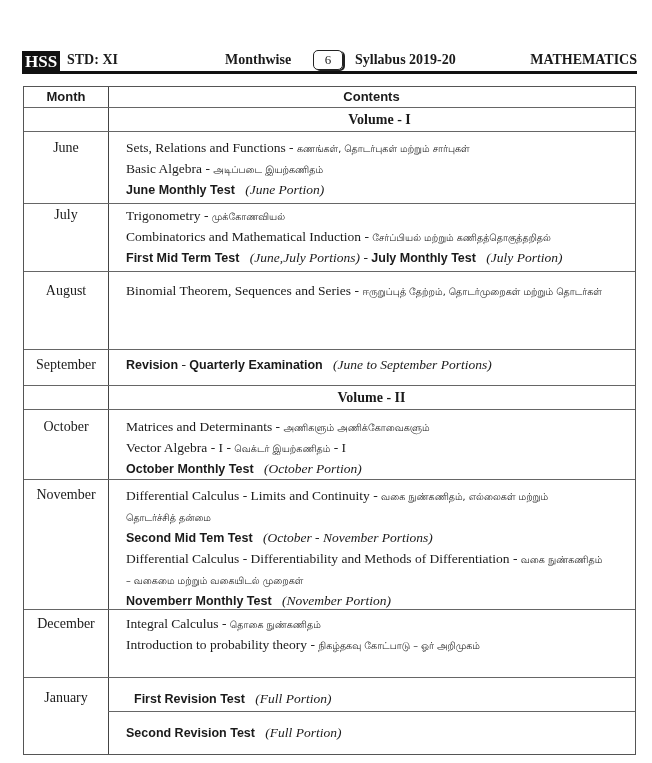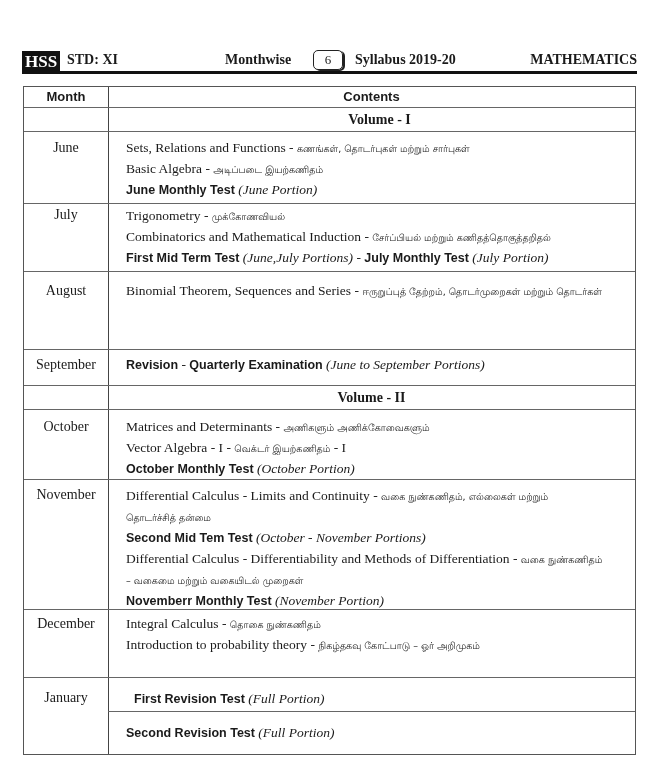--- a/index.html
+++ b/index.html
@@ -22,21 +22,21 @@
 
     .cell-month { position: absolute; left: 0; width: 84px; text-align: center; font-size: 14px; }
     .th { font-family: "Liberation Sans", sans-serif; font-weight: bold; font-size: 13px; }
     .th-contents { position: absolute; left: 84px; right: 0; text-align: center; }
     .vol { position: absolute; left: 84px; right: 0; text-align: center; font-weight: bold; font-size: 14px; }
 
     .content { position: absolute; left: 102px; right: 6px; font-size: 13.5px; }
     .line { height: 21px; line-height: 21px; white-space: nowrap; }
     .ta { font-family: "DejaVu Sans", sans-serif; font-size: 9.5px; }
     .b { font-family: "Liberation Sans", sans-serif; font-weight: bold; font-size: 12.5px; }
-    .it { font-style: italic; }
+    .it { font-style: italic; padding-left: 7px; }
   </style>
 </head>
 <body>
 
 <div class="header">
   <span class="logo">HSS</span>
   <span class="std">STD: XI</span>
   <span class="monthwise">Monthwise</span>
   <span class="pagebox">6</span>
   <span class="syllabus">Syllabus 2019-20</span>

